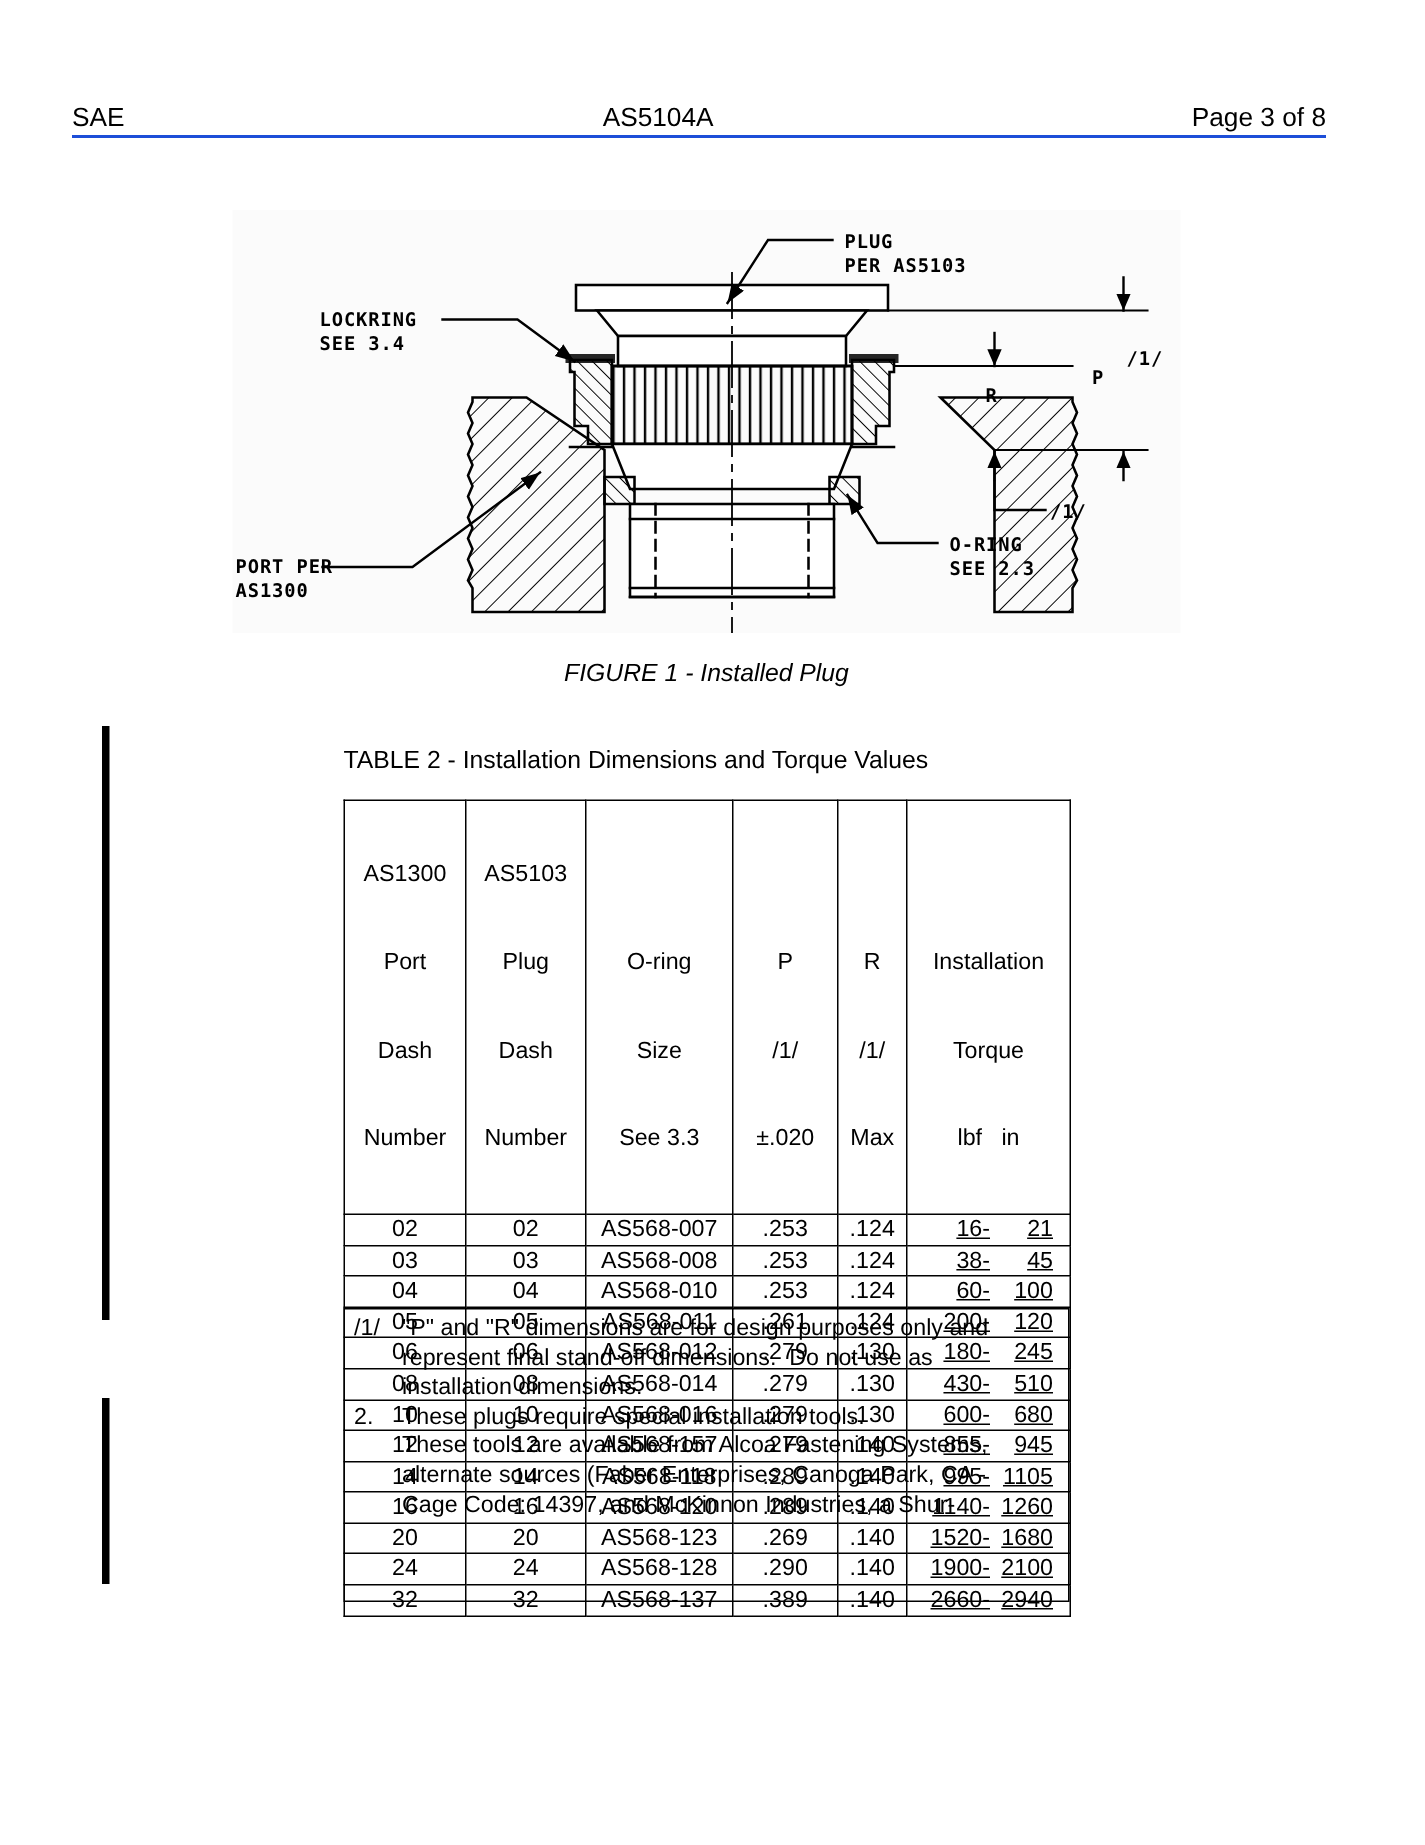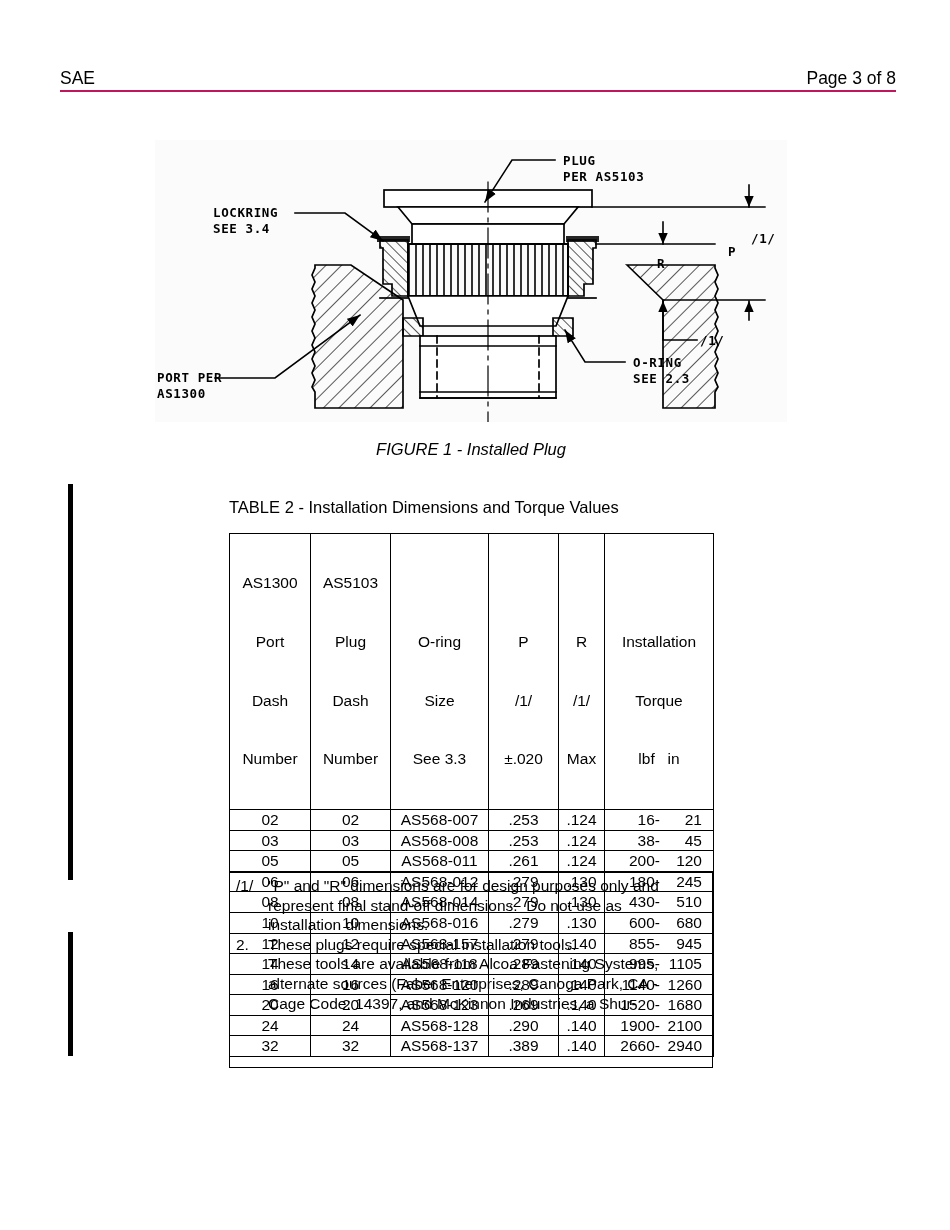--- a/index.html
+++ b/index.html
@@ -12,25 +12,25 @@
     height: 1230px;
     position: relative;
     font-family: "Liberation Sans", sans-serif;
     color: #000000;
     overflow: hidden;
   }
 
   
   #page-header {
     position: absolute;
-    left: 60px;
+    left: 48px;
     top: 62px;
     width: 836px;
     height: 28px;
-    border-bottom: 2px solid #be185d;
+    border-bottom: 2px solid #1d4ed8;
   }
   #page-header .hdr-row {
     display: flex;
     align-items: flex-end;
     justify-content: space-between;
     height: 100%;
     font-size: 17.5px;
     line-height: 1;
     padding-bottom: 3px;
     box-sizing: border-box;
@@ -117,20 +117,21 @@
   col.c2 { width: 98px; }
   col.c3 { width: 70px; }
   col.c4 { width: 46px; }
   col.c5 { width: 109px; }
 
   
   .torque {
     display: flex;
     justify-content: center;
     align-items: baseline;
+    text-decoration: underline;
   }
   .torque .lo {
     width: 44px;
     text-align: right;
   }
   .torque .hi {
     width: 42px;
     text-align: right;
   }
 
@@ -160,20 +161,21 @@
     flex: 1 1 auto;
   }
   .fn-body .fl { display: block; white-space: pre; }
 </style>
 </head>
 <body>
 
 <div id="page-header">
   <div class="hdr-row">
     <span class="hdr-left">SAE</span>
+    <span class="hdr-mid">AS5104A</span>
     <span class="hdr-right">Page 3 of 8</span>
   </div>
 </div>
 
 <div id="figure-region">
 <svg id="figure-svg" viewBox="0 0 632 282" xmlns="http://www.w3.org/2000/svg">
   <defs>
     <pattern id="hatchR" width="11" height="11" patternTransform="rotate(45)" patternUnits="userSpaceOnUse">
       <line x1="0" y1="0" x2="0" y2="11" stroke="#000" stroke-width="1.3"></line>
     </pattern>
@@ -341,20 +343,28 @@
         </tr>
         <tr>
           <td>03</td>
           <td>03</td>
           <td>AS568-008</td>
           <td>.253</td>
           <td>.124</td>
           <td><div class="torque"><span class="lo">38-</span><span class="hi">45</span></div></td>
         </tr>
         <tr>
+          <td>04</td>
+          <td>04</td>
+          <td>AS568-010</td>
+          <td>.253</td>
+          <td>.124</td>
+          <td><div class="torque"><span class="lo">60-</span><span class="hi">100</span></div></td>
+        </tr>
+        <tr>
           <td>05</td>
           <td>05</td>
           <td>AS568-011</td>
           <td>.261</td>
           <td>.124</td>
           <td><div class="torque"><span class="lo">200-</span><span class="hi">120</span></div></td>
         </tr>
         <tr>
           <td>06</td>
           <td>06</td>

